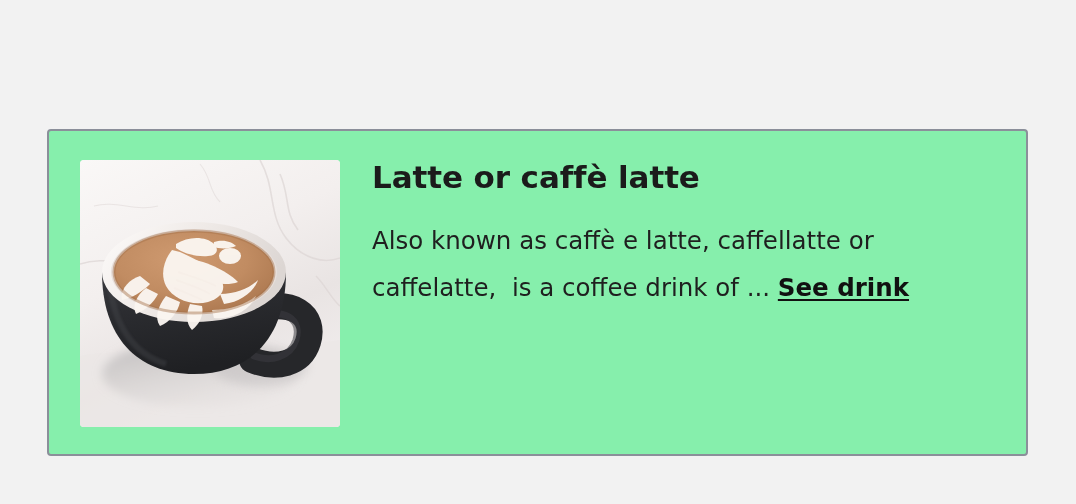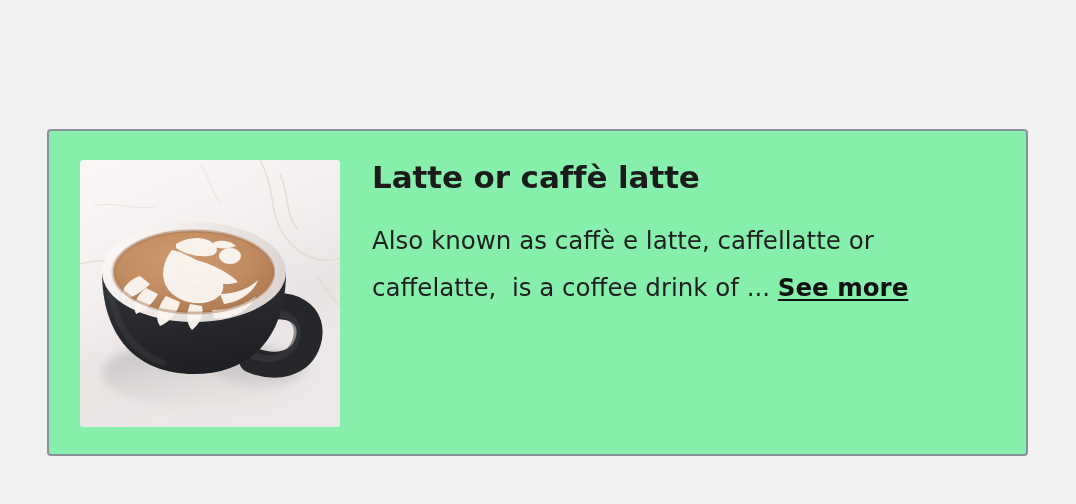--- a/index.html
+++ b/index.html
@@ -184,17 +184,17 @@
           <path d="M96 120 C 108 124, 120 128, 130 134"></path>
           <path d="M94 128 C 104 132, 114 136, 122 140"></path>
         </g>
 
         <ellipse cx="114" cy="112" rx="80" ry="41" fill="none" stroke="#a3714a" stroke-width="3" opacity="0.45"></ellipse>
       </svg>
     </div>
 
     <div class="card-body">
       <h2 class="card-title">Latte or caffè latte</h2>
-      <p class="card-text"><span>Also known as caffè e latte, caffellatte or caffelatte,  is a coffee drink of ... </span><span class="see-more">See more</span></p>
+      <p class="card-text"><span>Also known as caffè e latte, caffellatte or caffelatte,  is a coffee drink of ... </span><span class="see-more">See drink</span></p>
     </div>
 
   </div>
 </div>
 
 </body></html>

